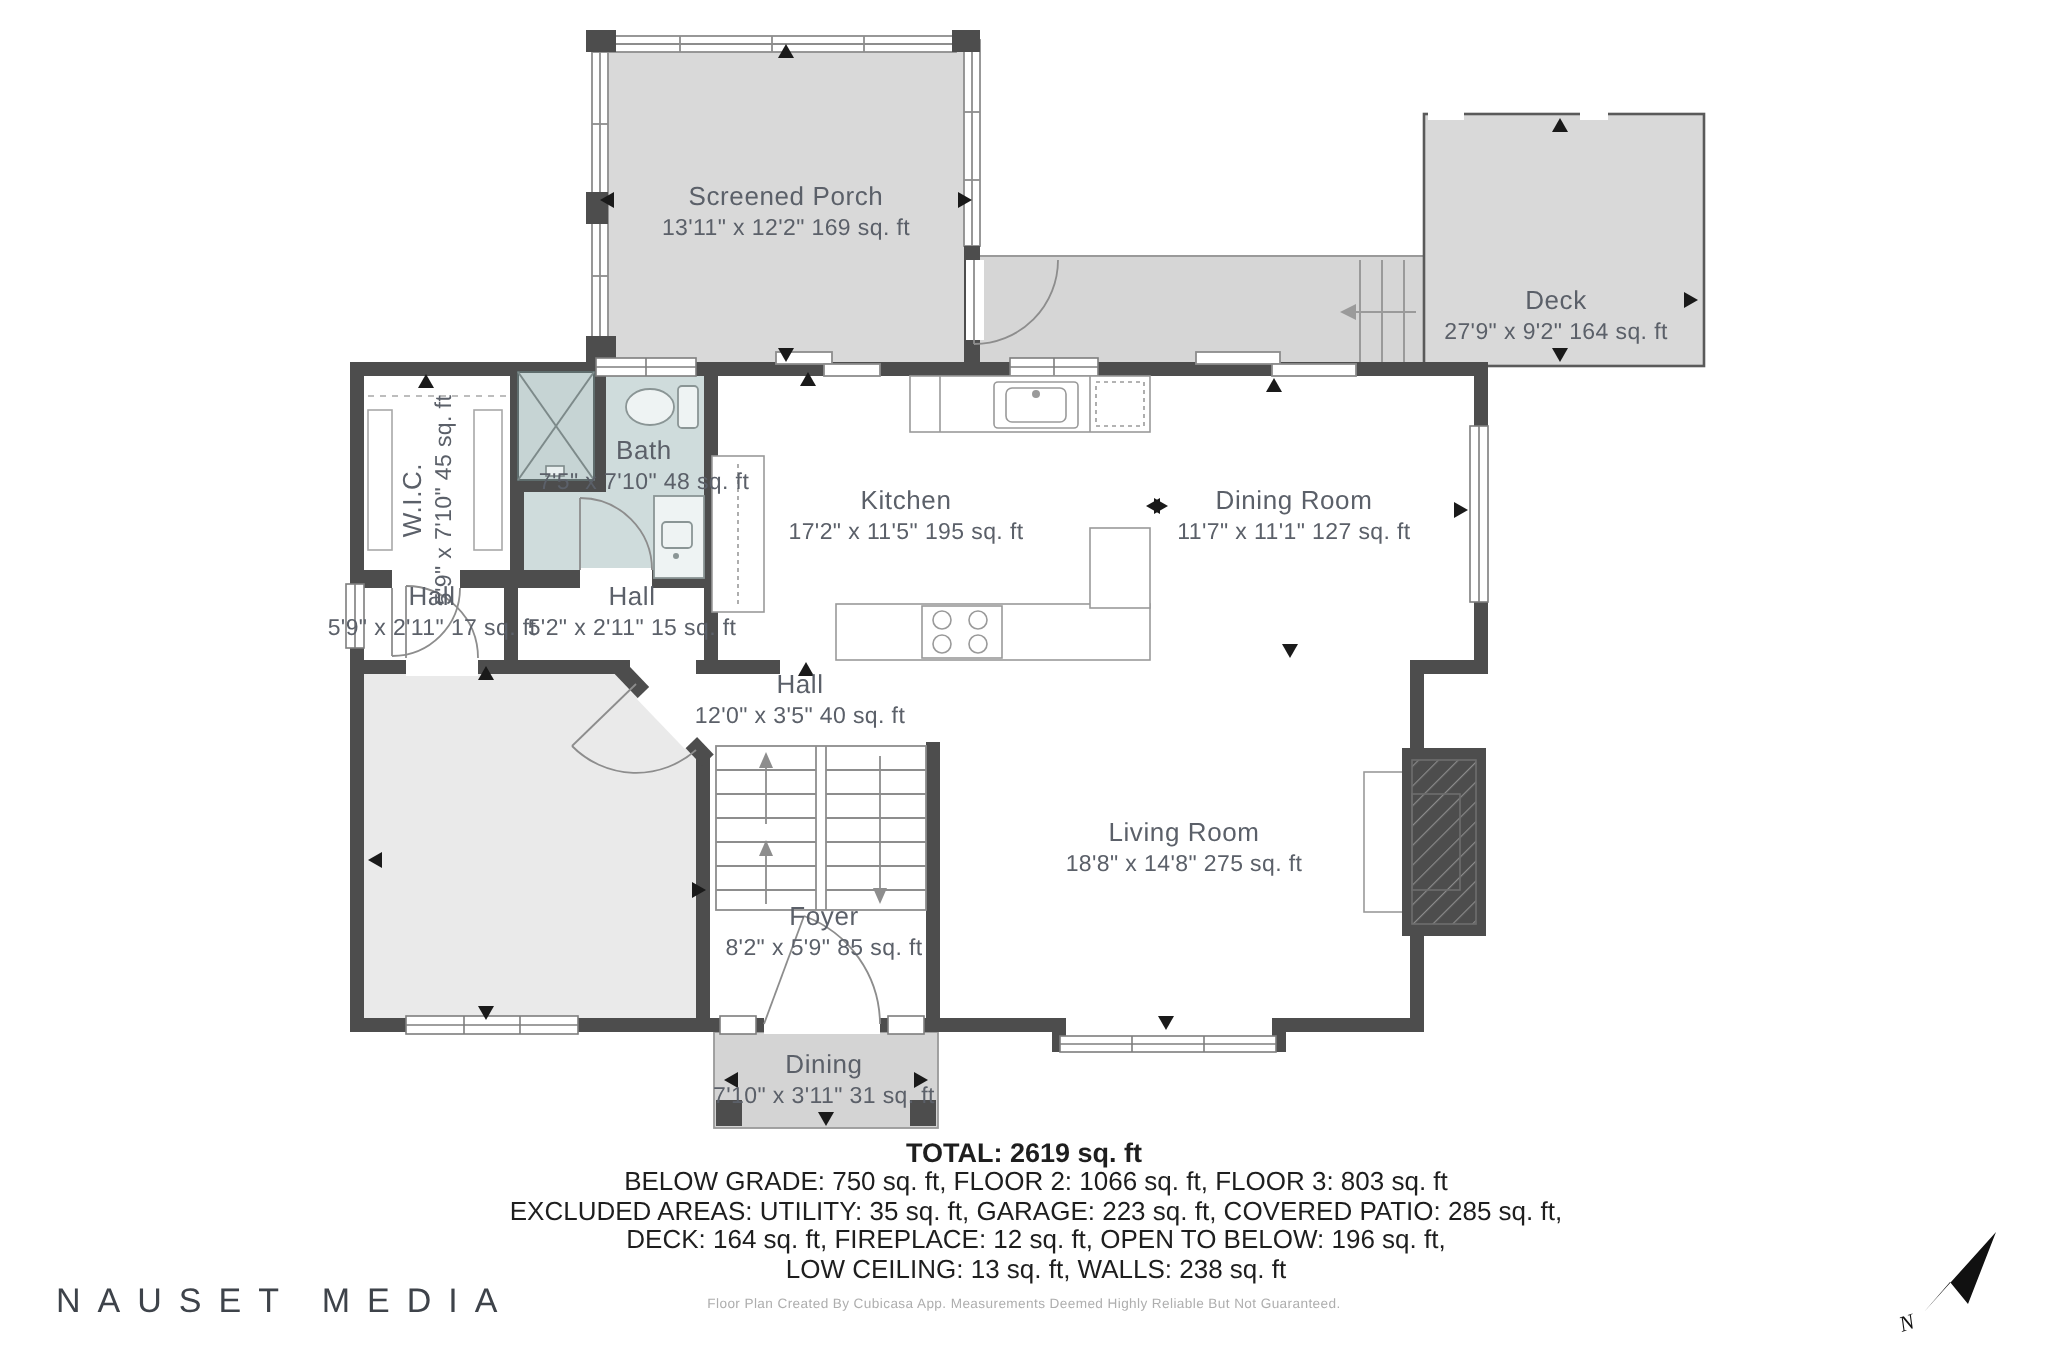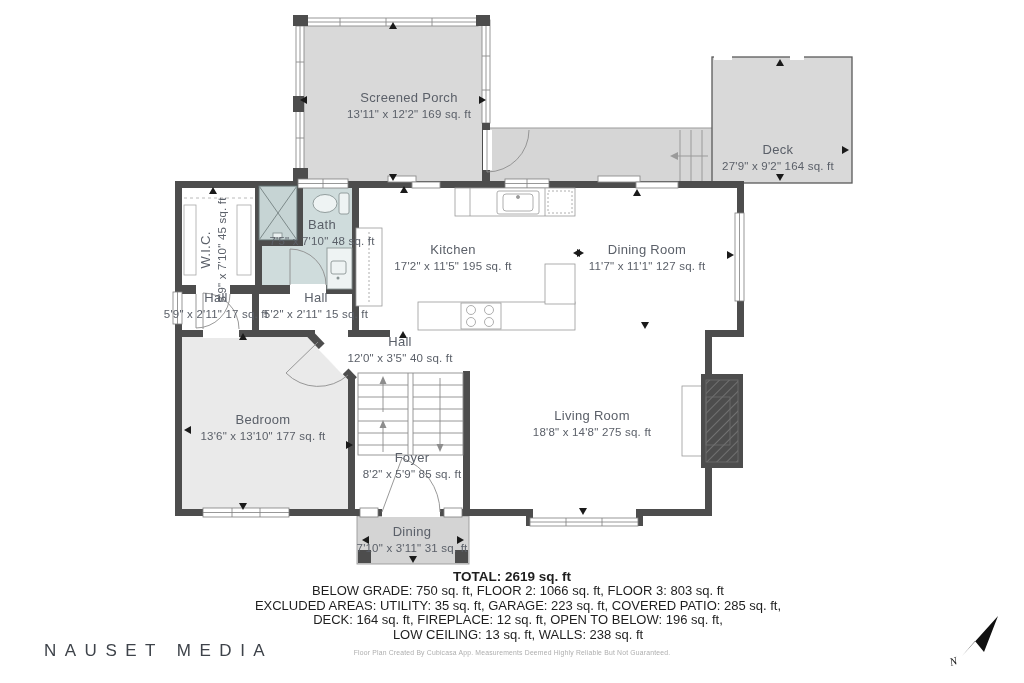--- a/index.html
+++ b/index.html
@@ -9,21 +9,21 @@
   .room-label{position:absolute;transform:translate(-50%,-50%);text-align:center;
               color:#5b6069;white-space:nowrap;z-index:5;line-height:1.35;}
   .room-label .rname{display:block;font-size:13px;letter-spacing:.3px;}
   .room-label .rdims{display:block;font-size:11.5px;letter-spacing:.2px;}
   .room-label.rot{transform:translate(-50%,-50%) rotate(-90deg);}
   #summary{position:absolute;left:0;top:569px;width:100%;text-align:center;color:#1e1e1e;z-index:6;}
   #summary .tot{font-size:13.5px;font-weight:bold;line-height:15px;}
   #summary .ln{font-size:13px;line-height:14.6px;padding-left:12px;}
   #summary .disc{font-size:6.8px;color:#aeaeae;margin-top:7px;letter-spacing:.2px;}
   #watermark{position:absolute;left:28px;top:641px;font-size:17px;letter-spacing:8.5px;
-             color:#3e434a;z-index:6;margin-left:16px;}
+             color:#3e434a;z-index:6;}
 </style>
 </head>
 <body>
 
 <div id="stage">
 
 <svg width="1024" height="683" viewBox="0 0 1024 683">
   <defs>
     <pattern id="hatch" patternUnits="userSpaceOnUse" width="7" height="7" patternTransform="rotate(45)">
       <line x1="0" y1="0" x2="0" y2="7" stroke="#8a8a8a" stroke-width="1.2"></line>
@@ -272,21 +272,21 @@
     <polygon points="413,563 409,556 417,556"></polygon>
     <polygon points="213,187 209,194 217,194"></polygon>
   </g>
 
   <g>
     <polygon points="998,616 984,652 975,641 962,656" fill="#111111"></polygon>
     <text x="951" y="666" font-size="11" font-style="italic" fill="#111111" font-family="Liberation Serif, serif" transform="rotate(-18 951 666)">N</text>
   </g>
 </svg>
 
-<div class="room-label" style="left:409px;top:106px">
+<div class="room-label" style="left:393px;top:106px">
   <span class="rname">Screened Porch</span>
   <span class="rdims">13'11" x 12'2" 169 sq. ft</span>
 </div>
 <div class="room-label" style="left:778px;top:158px">
   <span class="rname">Deck</span>
   <span class="rdims">27'9" x 9'2" 164 sq. ft</span>
 </div>
 <div class="room-label rot" style="left:214px;top:250px">
   <span class="rname">W.I.C.</span>
   <span class="rdims">5'9" x 7'10" 45 sq. ft</span>
@@ -307,24 +307,20 @@
   <span class="rname">Kitchen</span>
   <span class="rdims">17'2" x 11'5" 195 sq. ft</span>
 </div>
 <div class="room-label" style="left:647px;top:258px">
   <span class="rname">Dining Room</span>
   <span class="rdims">11'7" x 11'1" 127 sq. ft</span>
 </div>
 <div class="room-label" style="left:400px;top:350px">
   <span class="rname">Hall</span>
   <span class="rdims">12'0" x 3'5" 40 sq. ft</span>
-</div>
-<div class="room-label" style="left:263px;top:428px">
-  <span class="rname">Bedroom</span>
-  <span class="rdims">13'6" x 13'10" 177 sq. ft</span>
 </div>
 <div class="room-label" style="left:592px;top:424px">
   <span class="rname">Living Room</span>
   <span class="rdims">18'8" x 14'8" 275 sq. ft</span>
 </div>
 <div class="room-label" style="left:412px;top:466px">
   <span class="rname">Foyer</span>
   <span class="rdims">8'2" x 5'9" 85 sq. ft</span>
 </div>
 <div class="room-label" style="left:412px;top:540px">

